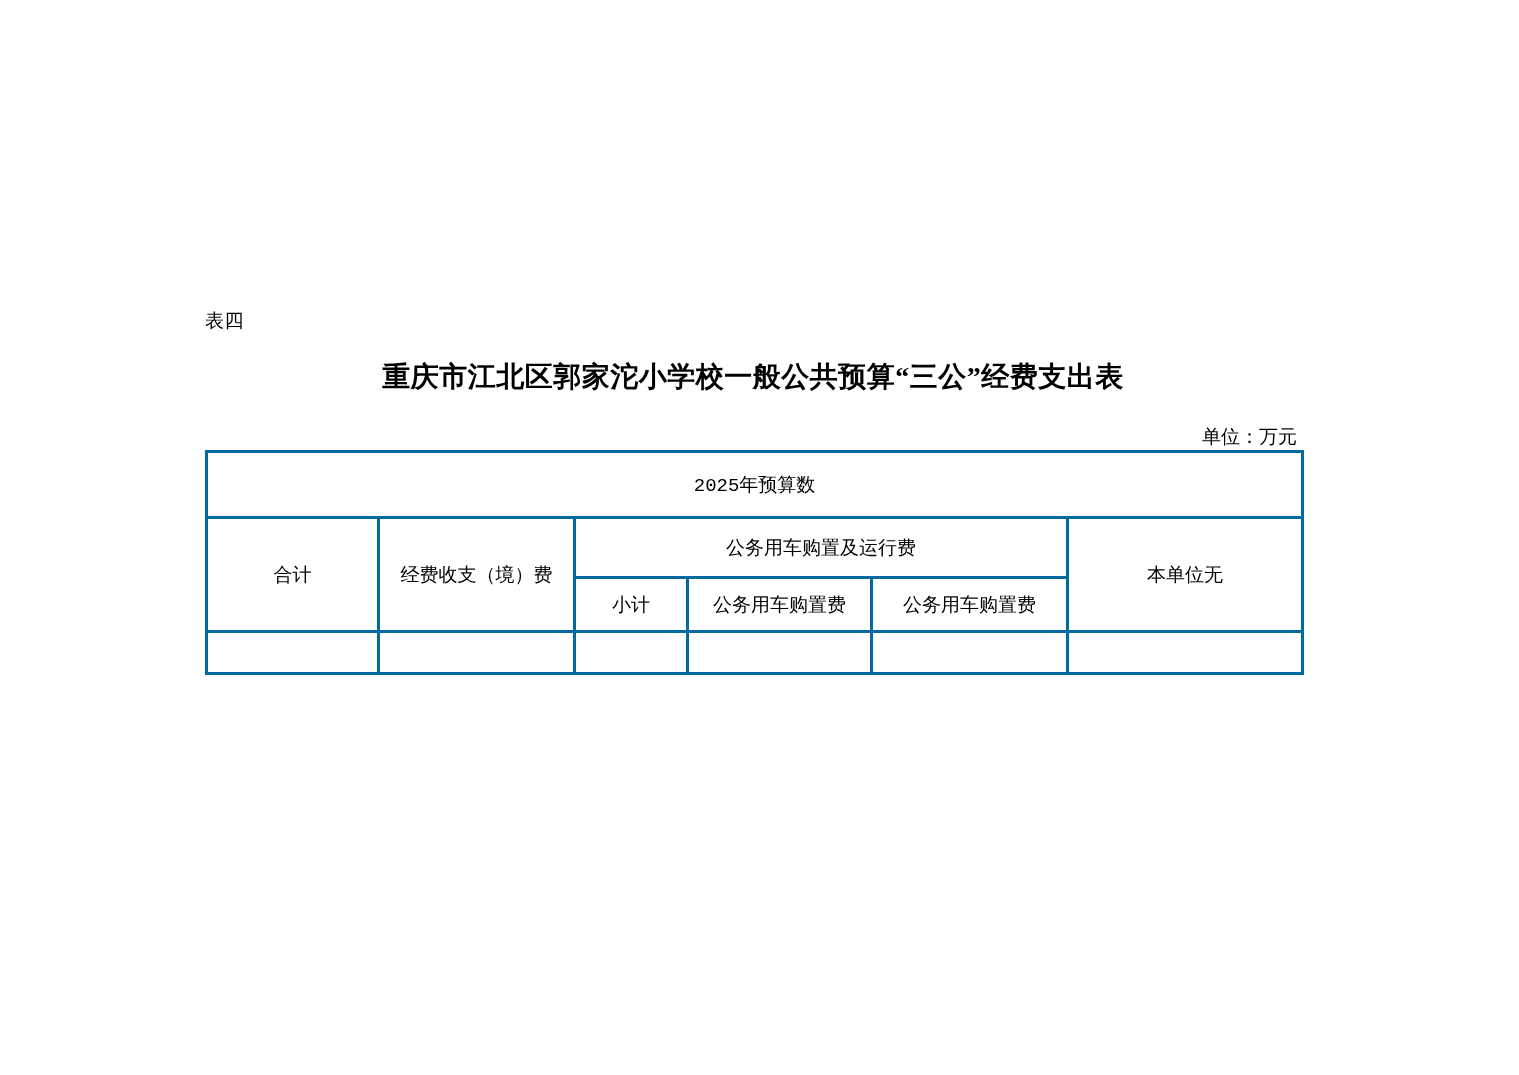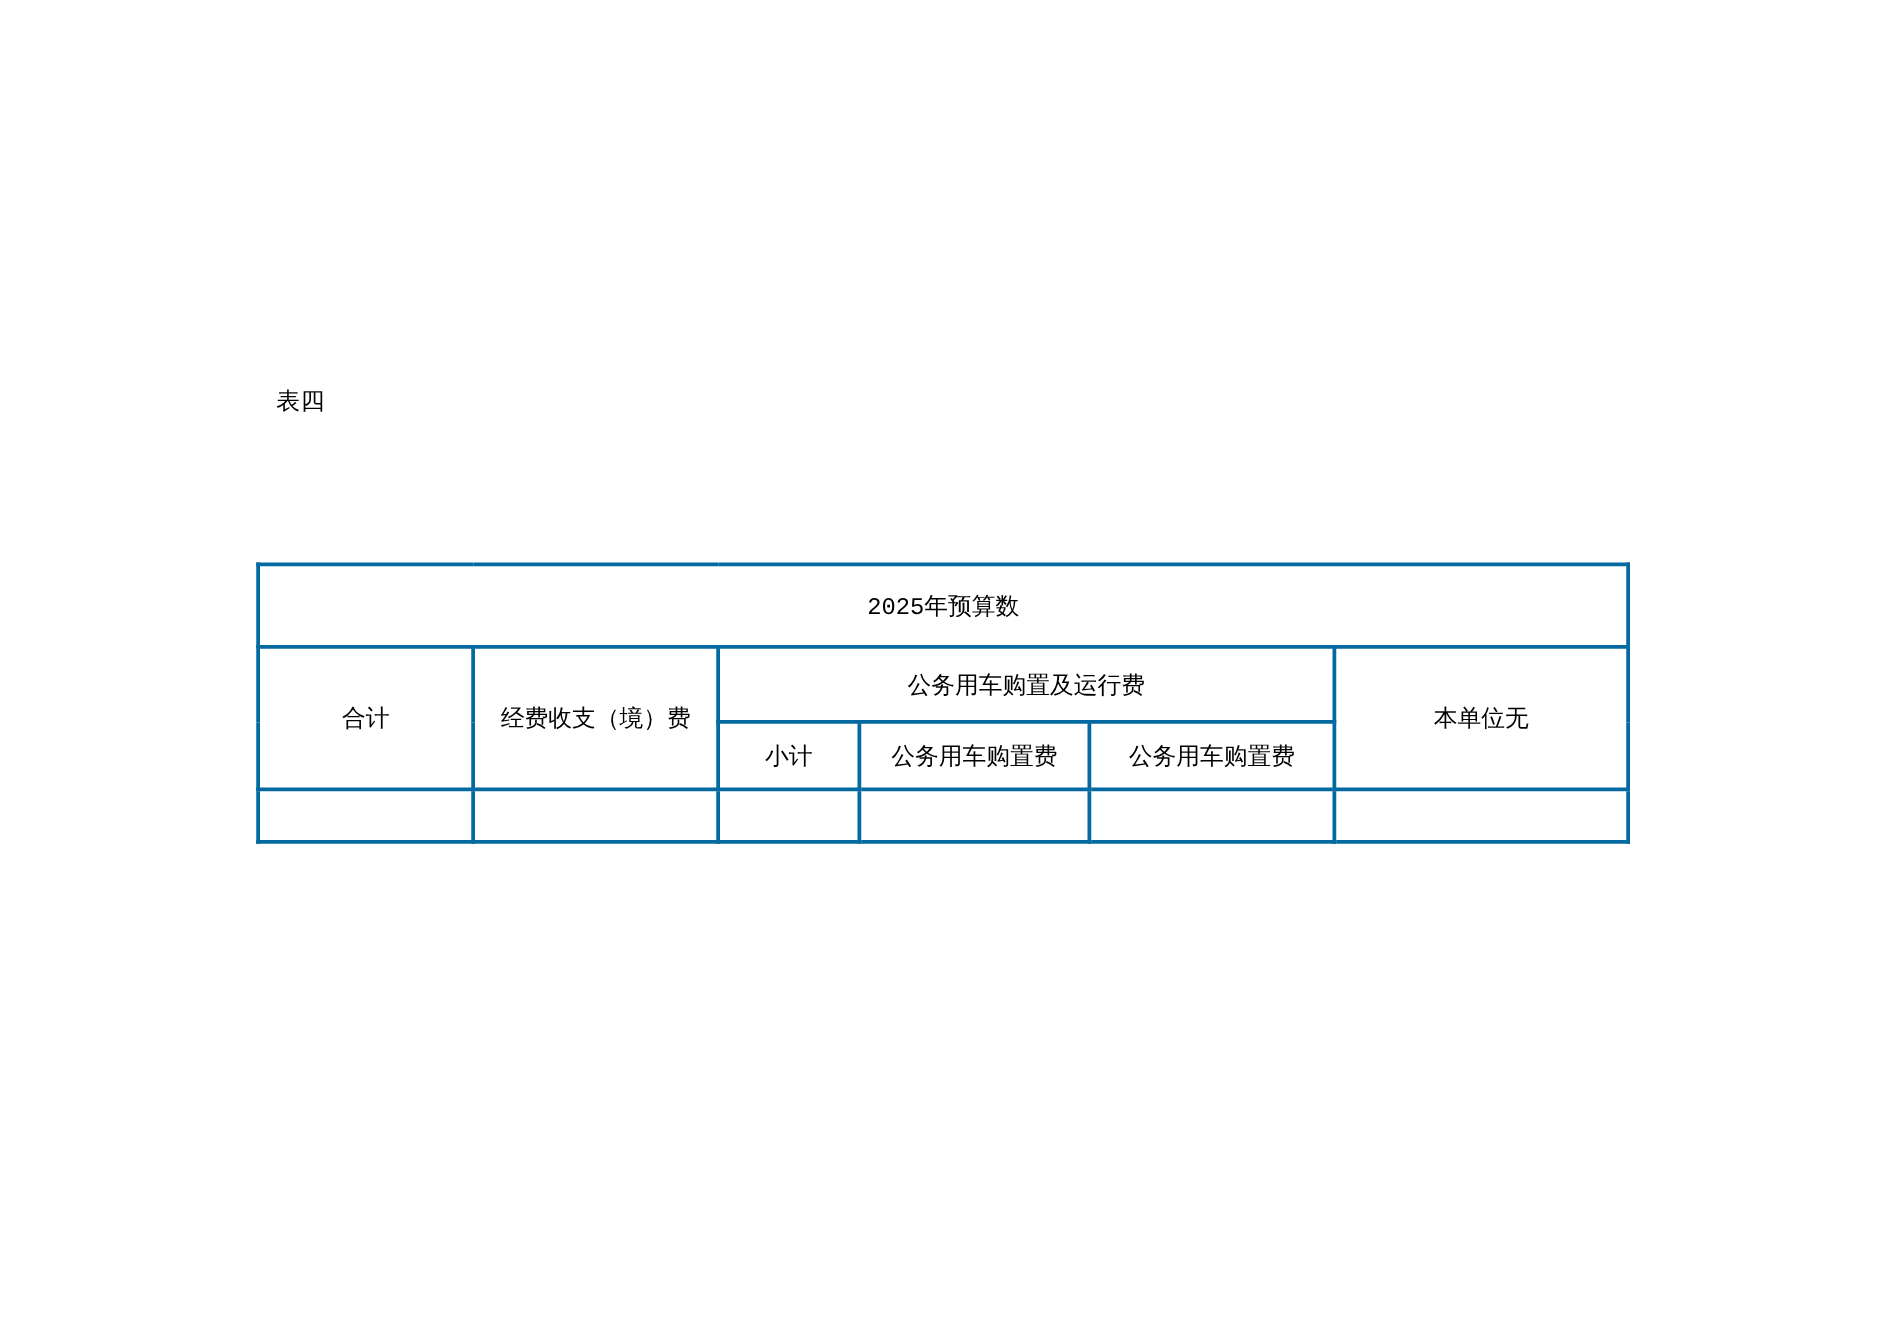--- a/index.html
+++ b/index.html
@@ -15,21 +15,21 @@
     overflow: hidden;
   }
   .page {
     position: relative;
     width: 1519px;
     height: 1075px;
     box-sizing: border-box;
   }
   .doc-label {
     position: absolute;
-    left: 221px;
+    left: 205px;
     top: 308px;
     font-family: "Liberation Sans", "DejaVu Sans", sans-serif;
     font-size: 19px;
     letter-spacing: 0.5px;
   }
   .doc-title {
     position: absolute;
     left: 205px;
     top: 358px;
     width: 1096px;
@@ -84,21 +84,23 @@
     letter-spacing: 0.3px;
   }
 </style>
 </head>
 <body>
 
 <div class="page">
 
   <div class="doc-label">表四</div>
 
+  <div class="doc-title">重庆市江北区郭家沱小学校一般公共预算“三公”经费支出表</div>
 
+  <div class="unit-line">单位：万元</div>
 
   <table class="budget">
     <colgroup>
       <col style="width:172px">
       <col style="width:196px">
       <col style="width:113px">
       <col style="width:184px">
       <col style="width:196px">
       <col style="width:235px">
     </colgroup>

